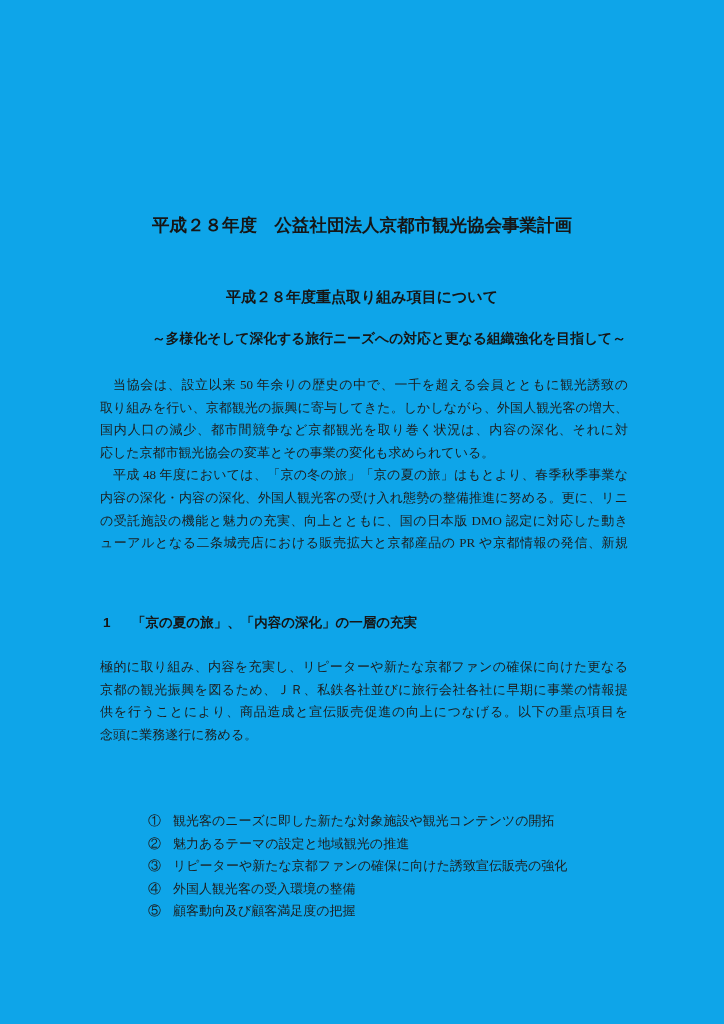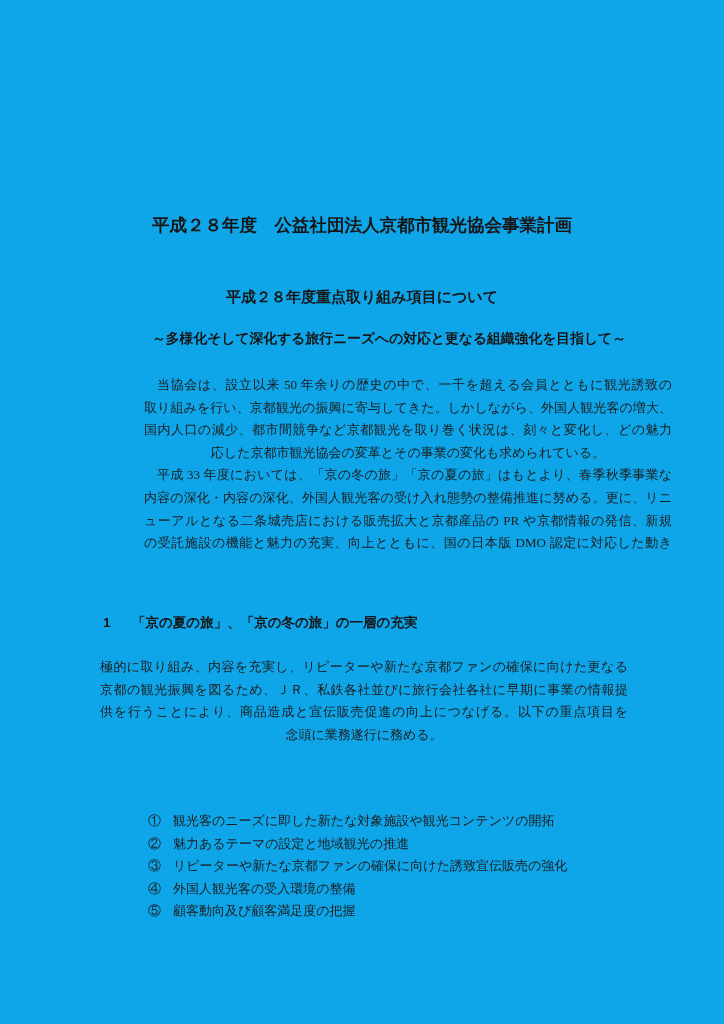--- a/index.html
+++ b/index.html
@@ -32,35 +32,35 @@
 
   
   .textblock {
     position: absolute;
     left: 100px;
     width: 528px;
     font-family: "Liberation Serif", "DejaVu Serif", serif;
     font-size: 13px;
     color: #1d1d1d;
   }
-  .intro-block    { top: 374px; margin-left: 44px; }
+  .intro-block    { top: 374px; }
   .section-body   { top: 656px; }
   .bline {
     display: block;
     height: 22.6px;
     line-height: 22.6px;
     white-space: nowrap;
     text-justify: inter-character;
   }
   .jl {                 
     text-align: justify;
     text-align-last: justify;
   }
   .indent { text-indent: 13px; }   
-  .lastline { text-align: center; }
+  .lastline { text-align: left; }
 
   
   .section-heading {
     position: absolute;
     top: 612px;
     left: 103px;
     width: 525px;
     display: flex;
     align-items: baseline;
     font-family: "Liberation Sans", "DejaVu Sans", sans-serif;
@@ -102,31 +102,31 @@
 
 <div class="page">
 
   <div class="h-line doc-title">平成２８年度　公益社団法人京都市観光協会事業計画</div>
   <div class="h-line doc-subtitle">平成２８年度重点取り組み項目について</div>
   <div class="h-line doc-slogan">～多様化そして深化する旅行ニーズへの対応と更なる組織強化を目指して～</div>
 
   <div class="textblock intro-block">
     <span class="bline jl indent">当協会は、設立以来 50 年余りの歴史の中で、一千を超える会員とともに観光誘致の</span>
     <span class="bline jl">取り組みを行い、京都観光の振興に寄与してきた。しかしながら、外国人観光客の増大、</span>
-    <span class="bline jl">国内人口の減少、都市間競争など京都観光を取り巻く状況は、刻々と変化し、どの魅力</span>
+    <span class="bline jl">国内人口の減少、都市間競争など京都観光を取り巻く状況は、内容の深化、それに対</span>
     <span class="bline lastline">応した京都市観光協会の変革とその事業の変化も求められている。</span>
-    <span class="bline jl indent">平成 33 年度においては、「京の冬の旅」「京の夏の旅」はもとより、春季秋季事業な</span>
+    <span class="bline jl indent">平成 48 年度においては、「京の冬の旅」「京の夏の旅」はもとより、春季秋季事業な</span>
     <span class="bline jl">内容の深化・内容の深化、外国人観光客の受け入れ態勢の整備推進に努める。更に、リニ</span>
+    <span class="bline jl">の受託施設の機能と魅力の充実、向上とともに、国の日本版 DMO 認定に対応した動き</span>
     <span class="bline jl">ューアルとなる二条城売店における販売拡大と京都産品の PR や京都情報の発信、新規</span>
-    <span class="bline jl">の受託施設の機能と魅力の充実、向上とともに、国の日本版 DMO 認定に対応した動き</span>
   </div>
 
   <div class="section-heading">
     <span class="section-number">1</span>
-    <span class="section-heading-text">「京の夏の旅」、「京の冬の旅」の一層の充実</span>
+    <span class="section-heading-text">「京の夏の旅」、「内容の深化」の一層の充実</span>
   </div>
 
   <div class="textblock section-body">
     <span class="bline jl">極的に取り組み、内容を充実し、リピーターや新たな京都ファンの確保に向けた更なる</span>
     <span class="bline jl">京都の観光振興を図るため、ＪＲ、私鉄各社並びに旅行会社各社に早期に事業の情報提</span>
     <span class="bline jl">供を行うことにより、商品造成と宣伝販売促進の向上につなげる。以下の重点項目を</span>
     <span class="bline lastline">念頭に業務遂行に務める。</span>
   </div>
 
   <div class="item-list">

